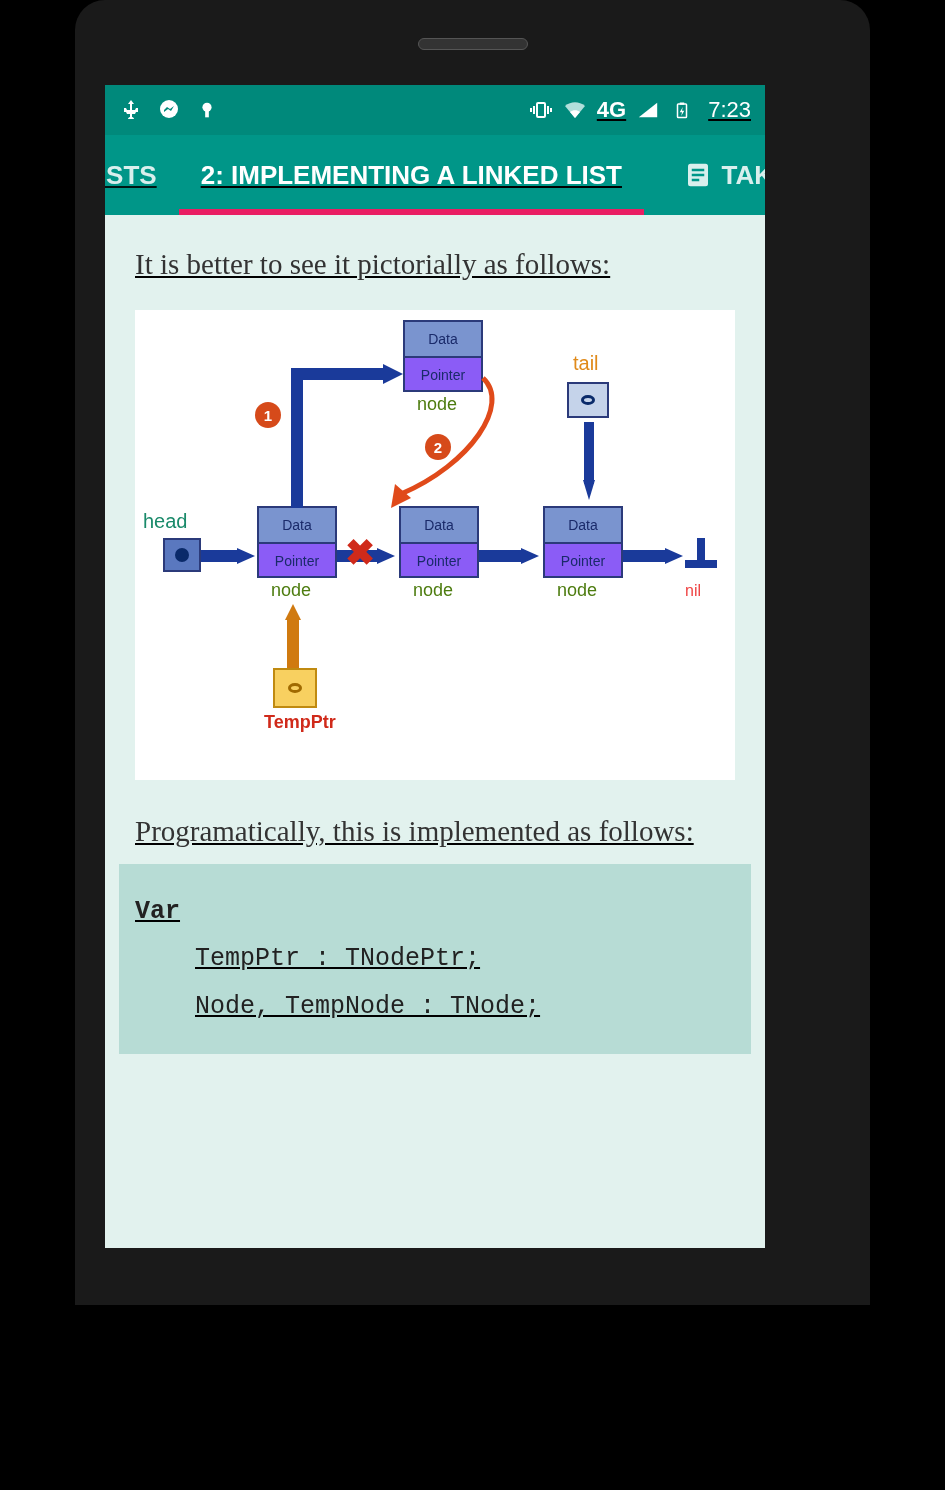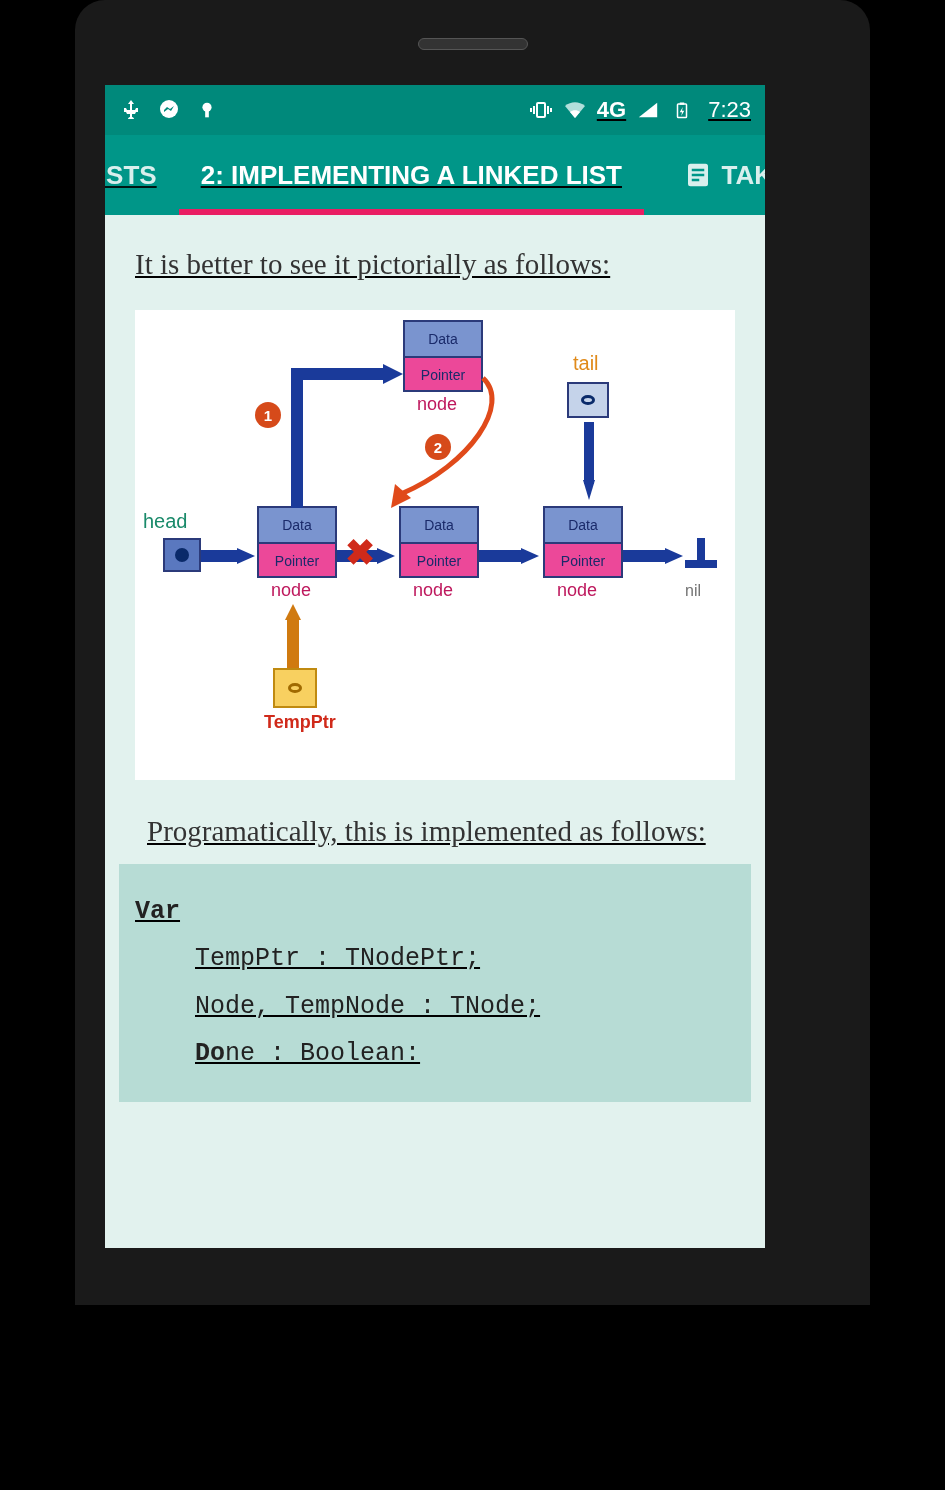--- a/index.html
+++ b/index.html
@@ -97,40 +97,40 @@
     font-family: Arial, sans-serif;
   }
   .node-box {
     position: absolute;
     width: 80px;
     border: 2px solid #2b3a7a;
     background: #7a94cf;
     text-align: center;
   }
   .node-data { height: 34px; line-height: 34px; font-size: 14px; color: #1a2a6a; }
-  .node-ptr { height: 34px; line-height: 34px; font-size: 14px; color: #1a2a6a; border-top: 2px solid #2b3a7a; background: #ec4899; }
-  .node-label { position: absolute; font-size: 18px; color: #be185d; font-weight: 500; }
+  .node-ptr { height: 34px; line-height: 34px; font-size: 14px; color: #1a2a6a; border-top: 2px solid #2b3a7a; background: #8b5cf6; }
+  .node-label { position: absolute; font-size: 18px; color: #4d7c0f; font-weight: 500; }
   .head-box { position: absolute; width: 38px; height: 34px; background: #5a78bf; border: 2px solid #2b3a7a; display: flex; align-items: center; justify-content: center; }
   .head-box .dot { width: 14px; height: 14px; background: #0a2a6a; border-radius: 50%; }
   .head-label { position: absolute; color: #1a8a6a; font-size: 20px; font-weight: 500; }
   .tail-label { position: absolute; color: #e08a1a; font-size: 20px; font-weight: 500; }
   .tail-box { position: absolute; width: 42px; height: 36px; background: #c5d3ea; border: 2px solid #2b3a7a; display: flex; align-items: center; justify-content: center; }
   .tail-box .ring { width: 14px; height: 10px; border: 3px solid #0a2a6a; border-radius: 50%; }
   .temp-box { position: absolute; width: 44px; height: 40px; background: #f8d060; border: 2px solid #c08a10; display: flex; align-items: center; justify-content: center; }
   .temp-box .ring { width: 14px; height: 10px; border: 3px solid #a06a00; border-radius: 50%; }
   .temp-label { position: absolute; color: #d02a1a; font-size: 18px; font-weight: 600; }
   .circ-num { position: absolute; width: 26px; height: 26px; background: #d64a1a; border-radius: 50%; color: #fff; font-size: 15px; font-weight: 700; display: flex; align-items: center; justify-content: center; }
   .x-mark { position: absolute; color: #d02a1a; font-size: 36px; font-weight: 900; }
-  .nil-label { position: absolute; color: #737373; font-size: 16px; font-weight: 500; }
+  .nil-label { position: absolute; color: #ef4444; font-size: 16px; font-weight: 500; }
   
   .second-text {
     font-size: 29px;
     color: #333;
     font-family: Georgia, serif;
-    margin: 30px 0 10px 12px;
+    margin: 30px 0 10px 0;
     line-height: 1.5;
   }
   
   
   .codeblock {
     background: #b7dcd5;
     padding: 24px 16px;
     font-family: "Courier New", monospace;
     font-size: 25px;
     line-height: 1.9;
@@ -312,18 +312,17 @@
           </div>
         <div class="temp-label" style="left:114px; top:402px;margin-left:15px;">TempPtr</div>
       </div>
 
       <div class="second-text">Programatically, this is implemented as follows:</div>
 
       <div class="codeblock">
         <span class="code-line"><span class="kw">Var</span></span>
         <span class="code-line indent1">TempPtr : TNodePtr;</span>
         <span class="code-line indent1">Node, TempNode : TNode;</span>
-        <span class="code-line indent1"><span class="kw">Do</span><span>ne : Boolean:</span></span>
       </div>
     </div>
   </div>
 
 </div>
 
 </body></html>

